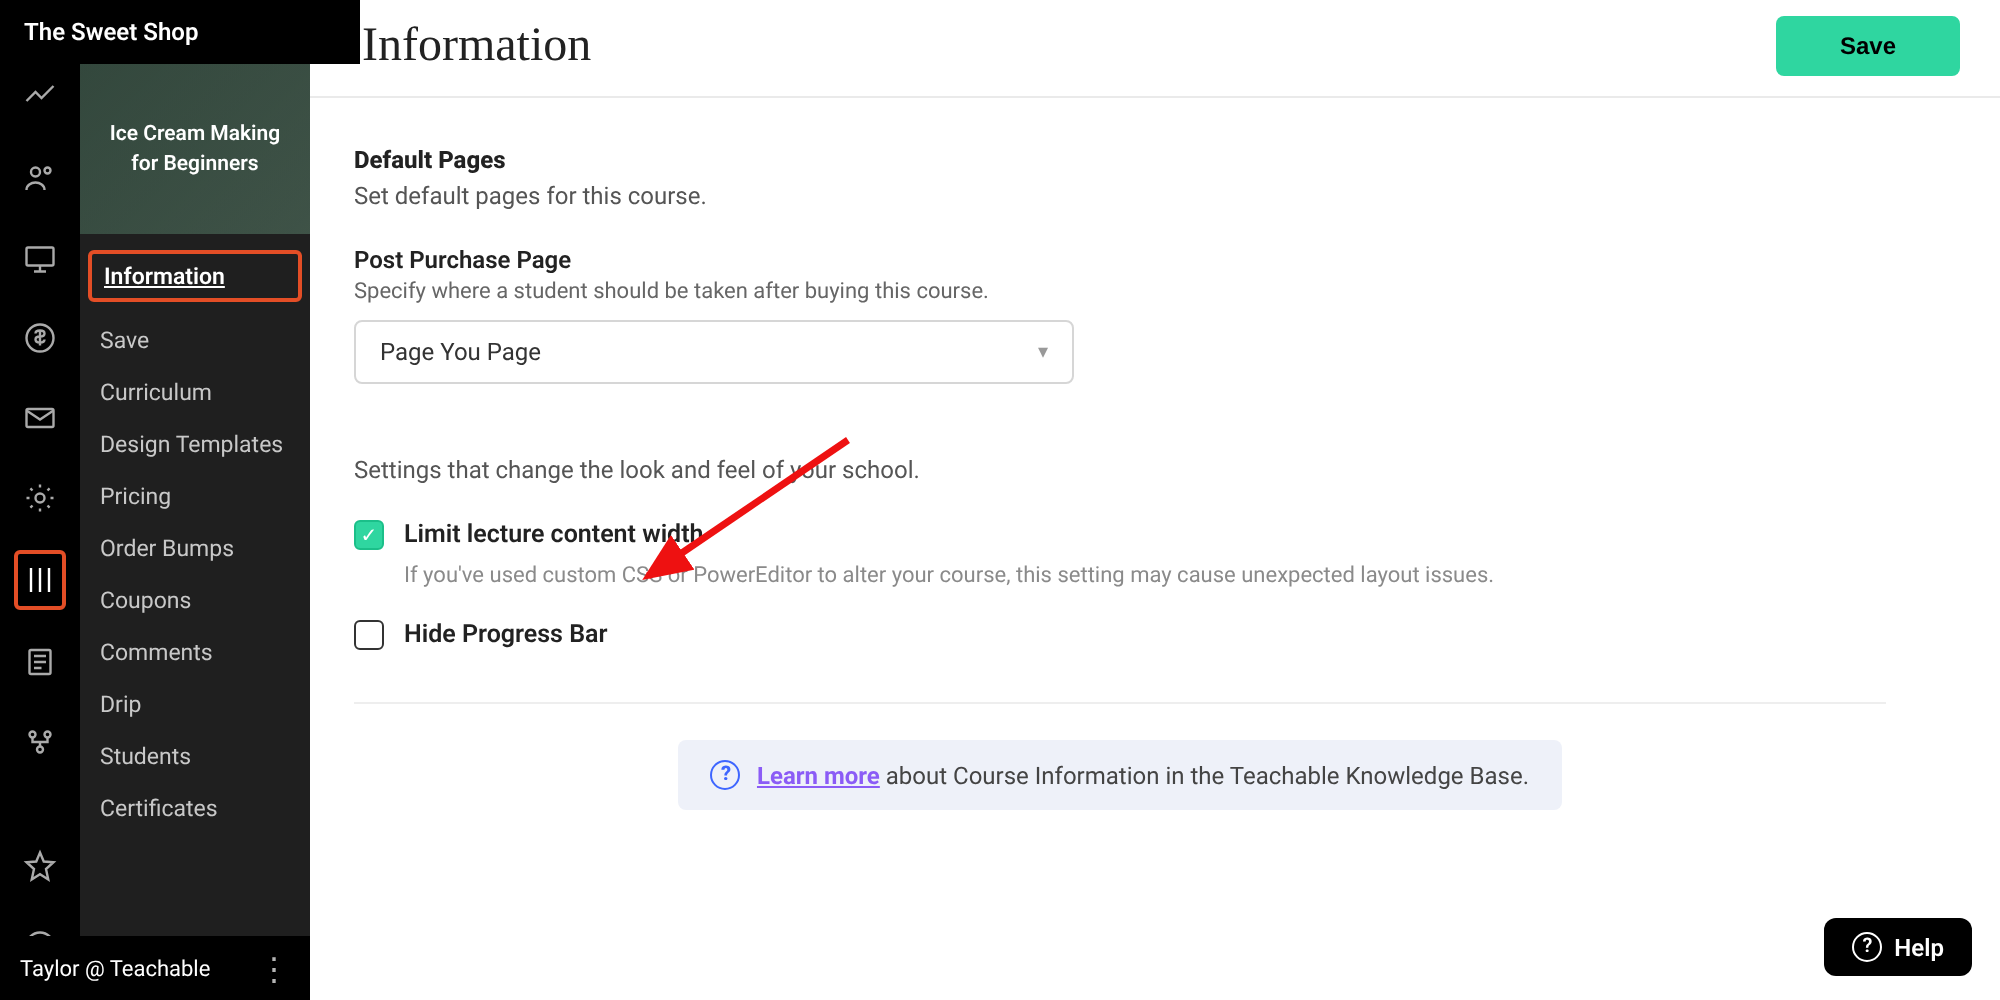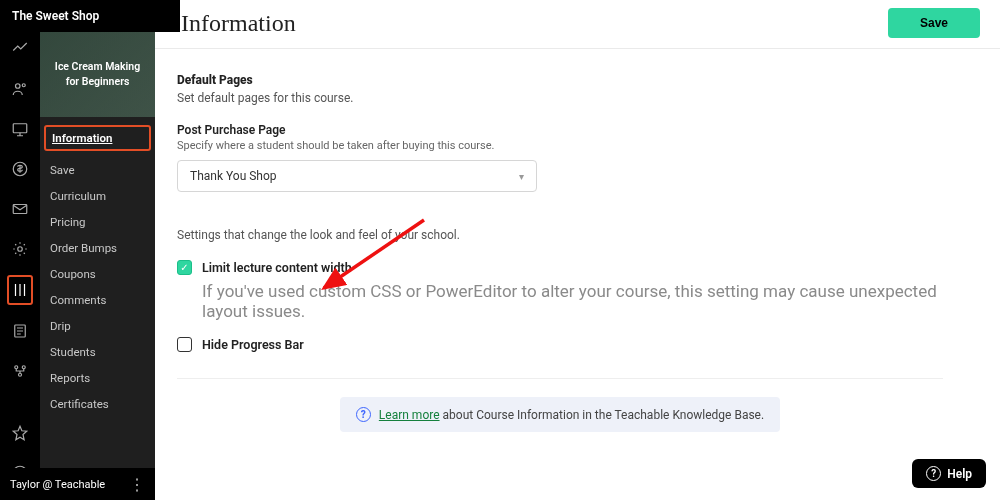--- a/index.html
+++ b/index.html
@@ -27,25 +27,25 @@
   .sect-desc { font-size:12px; color:#555; margin-bottom:18px; }
   .field-label { font-size:12px; font-weight:600; margin-bottom:2px; }
   .field-help { font-size:11px; color:#666; margin-bottom:8px; }
   .select { width:360px; border:1px solid #d6d6d6; border-radius:4px; padding:8px 12px; font-size:12px; color:#333; display:flex; justify-content:space-between; align-items:center; cursor:pointer; background:#fff; }
   .chev { color:#999; font-size:10px; }
   .layout-block { margin-top:36px; }
   .chk-row { display:flex; align-items:center; gap:10px; margin:12px 0 6px 0; }
   .chk { width:15px; height:15px; border:1.5px solid #1bbf89; background:#2fd6a0; border-radius:3px; display:flex; align-items:center; justify-content:center; color:#fff; font-size:10px; cursor:pointer; }
   .chk-empty { width:15px; height:15px; border:1.5px solid #333; background:#fff; border-radius:3px; cursor:pointer; }
   .chk-label { font-size:12.5px; font-weight:600; }
-  .chk-note { font-size:17px; color:#8a8a8a; margin-left:25px; margin-bottom:16px; }
+  .chk-note { font-size:11px; color:#8a8a8a; margin-left:25px; margin-bottom:16px; }
   .divider { height:1px; background:#eee; margin:26px 0 18px 0; }
   .kb-banner { background:#eef1f9; border-radius:4px; padding:10px 16px; font-size:12px; color:#444; display:flex; align-items:center; gap:8px; width:fit-content; margin:0 auto; }
   .kb-icon { width:15px; height:15px; border-radius:50%; border:1.5px solid #3e66ff; color:#3e66ff; display:flex; align-items:center; justify-content:center; font-size:10px; font-weight:800; }
-  .kb-link { color:#15803d; text-decoration:underline; font-weight:400; cursor:pointer;}
+  .kb-link { color:#8b5cf6; text-decoration:underline; font-weight:700; cursor:pointer;}
   .help-btn { position:absolute; right:14px; bottom:12px; background:#000; color:#fff; border-radius:6px; padding:7px 14px; display:flex; align-items:center; gap:6px; font-size:12px; font-weight:600; cursor:pointer; }
   .help-btn .qmark { width:15px; height:15px; border:1.5px solid #fff; border-radius:50%; display:flex; align-items:center; justify-content:center; font-size:10px; }
   .arrow { position:absolute; pointer-events:none; }
 </style>
 </head>
 <body>
 
 <div class="sitebar">
   <span>The Sweet Shop</span>
 </div>
@@ -127,27 +127,27 @@
 <div class="sidebar">
   <div class="course-hero">
     <span>Ice Cream Making for Beginners</span>
   </div>
   <div class="sb-list">
     <div class="sb-active-wrap">
       <div class="sb-active">Information</div>
     </div>
     <div class="sb-item">Save</div>
     <div class="sb-item">Curriculum</div>
+    <div class="sb-item">Design Templates</div>
     <div class="sb-item">Pricing</div>
     <div class="sb-item">Order Bumps</div>
     <div class="sb-item">Coupons</div>
     <div class="sb-item">Comments</div>
     <div class="sb-item">Drip</div>
     <div class="sb-item">Students</div>
-    <div class="sb-item">Reports</div>
     <div class="sb-item">Certificates</div>
   </div>
 </div>
 
 <div class="userbar">
   <span>Taylor @ Teachable</span>
   <span class="kebab">⋮</span>
 </div>
 
 <div class="main">
@@ -157,21 +157,21 @@
   </div>
 
   <div class="content">
 
     <div class="sect-title">Default Pages</div>
     <div class="sect-desc">Set default pages for this course.</div>
 
     <div class="field-label">Post Purchase Page</div>
     <div class="field-help">Specify where a student should be taken after buying this course.</div>
     <div class="select">
-      <span>Thank You Shop</span>
+      <span>Page You Page</span>
       <span class="chev">▾</span>
     </div>
 
     <div class="layout-block">
       <div class="sect-desc">Settings that change the look and feel of your school.</div>
 
       <div class="chk-row">
         <div class="chk">✓</div>
         <div class="chk-label">Limit lecture content width</div>
       </div>

